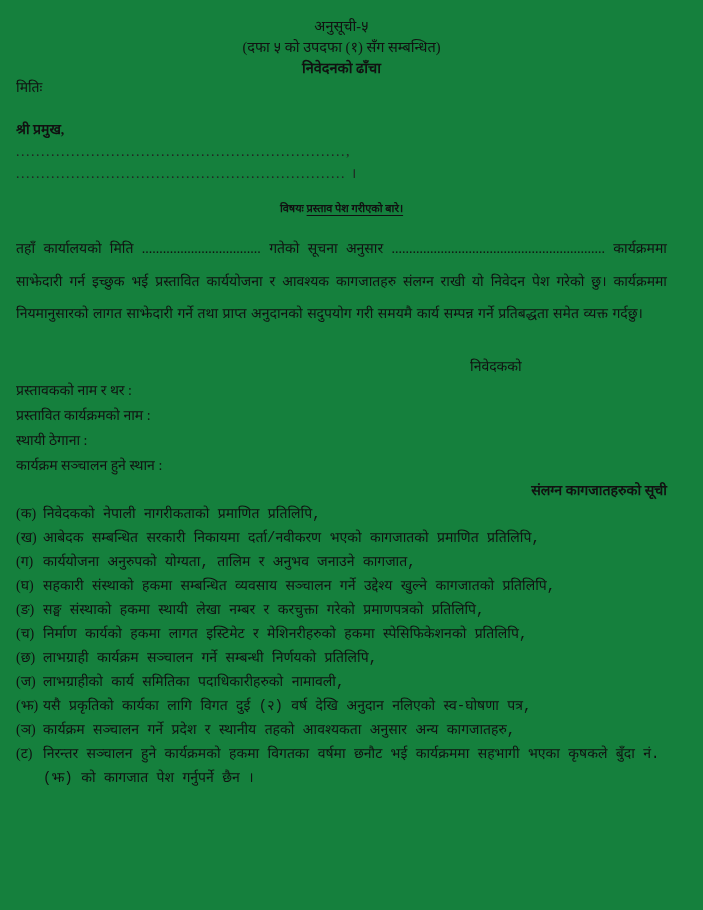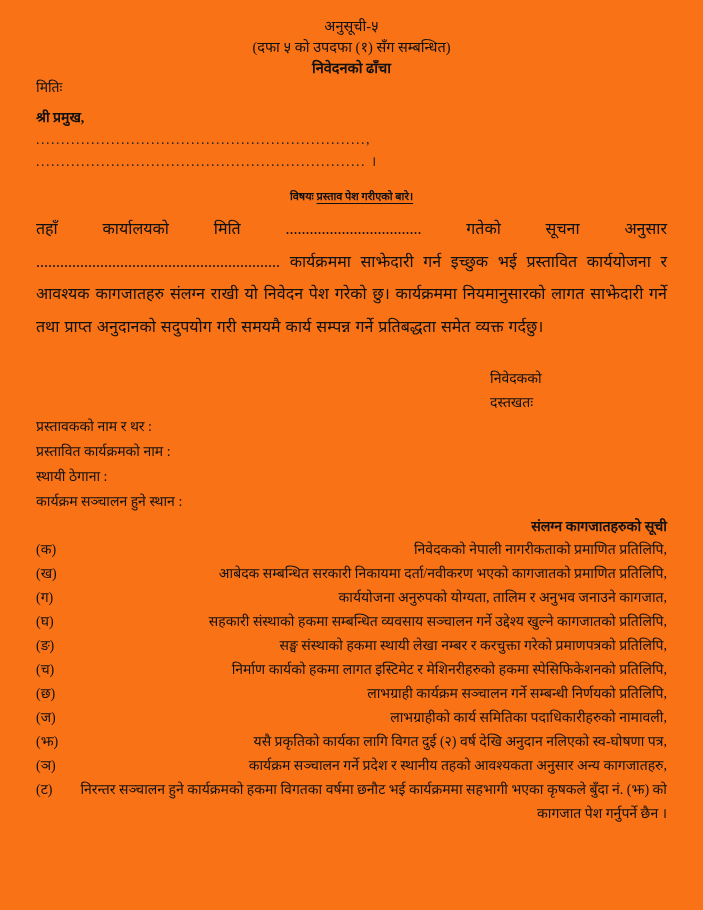--- a/index.html
+++ b/index.html
@@ -7,45 +7,45 @@
   body {
     width: 703px; height: 910px;
     font-family: "Liberation Serif", "DejaVu Serif", serif;
     color: #111111;
     font-size: 14px;
     overflow: hidden;
   }
   .page {
     position: relative;
     width: 703px; height: 910px;
-    background: #f97316;
-    padding: 16px 36px 0 36px;
+    background: #15803d;
+    padding: 16px 36px 0 16px;
   }
   .doc-header { text-align: center; line-height: 21px; font-size: 14.5px; }
   .doc-header .hdr-line3 { font-weight: bold; }
   .date-row { text-align: left; padding-right: 74px; line-height: 18px; }
-  .salutation { margin-top: 10px; font-weight: bold; line-height: 22px; }
+  .salutation { margin-top: 22px; font-weight: bold; line-height: 22px; }
   .addr-line { line-height: 22px; letter-spacing: 1.5px; color: #222; }
   .subject-row { margin-top: 12px; text-align: center; font-weight: bold; font-size: 11px; line-height: 22px; }
   .subject-underlined { text-decoration: underline; text-underline-offset: 3px; }
   .body-par {
-    margin-top: 6px;
+    margin-top: 14px;
     text-align: justify;
     line-height: 32.5px;
-    font-size: 16px;
+    font-size: 14px;
     word-spacing: 1px;
   }
   .applicant-block { margin-top: 24px; margin-left: 454px; line-height: 23.5px; }
   .applicant-heading { font-weight: normal; }
   .fields-block { line-height: 25px; }
   .attach-heading { font-weight: bold; padding-left: 7px; line-height: 24px; font-size: 14.2px; text-align: right; }
   .attach-list { line-height: 24px; }
   .attach-item { display: flex; align-items: flex-start; }
   .attach-marker { flex: 0 0 27px; white-space: nowrap; }
-  .attach-text { flex: 1 1 auto; text-align: right; }
+  .attach-text { flex: 1 1 auto; text-align: left; font-family: Liberation Mono, monospace; }
 </style>
 </head>
 <body>
 
 <div class="page">
 
   <div class="doc-header">
     <div class="hdr-line1">अनुसूची-५</div>
     <div class="hdr-line2">(दफा ५ को उपदफा (१) सँग सम्बन्धित)</div>
     <div class="hdr-line3">निवेदनको ढाँचा</div>
@@ -58,21 +58,20 @@
   <div class="addr-line">.................................................................. ।</div>
 
   <div class="subject-row">
     <span>विषयः </span><span class="subject-underlined">प्रस्ताव पेश गरीएको बारे।</span>
   </div>
 
   <div class="body-par">तहाँ कार्यालयको मिति .................................. गतेको सूचना अनुसार ............................................................. कार्यक्रममा साझेदारी गर्न इच्छुक भई प्रस्तावित कार्ययोजना र आवश्यक कागजातहरु संलग्न राखी यो निवेदन पेश गरेको छु।  कार्यक्रममा नियमानुसारको लागत साझेदारी गर्ने तथा प्राप्त अनुदानको सदुपयोग गरी समयमै कार्य सम्पन्न गर्ने प्रतिबद्धता समेत व्यक्त गर्दछु।</div>
 
   <div class="applicant-block">
     <div class="applicant-heading">निवेदकको</div>
-    <div>दस्तखतः</div>
   </div>
 
   <div class="fields-block">
 
       <div>प्रस्तावकको नाम र थर :</div>
 
       <div>प्रस्तावित कार्यक्रमको नाम :</div>
 
       <div>स्थायी ठेगाना :</div>
 

